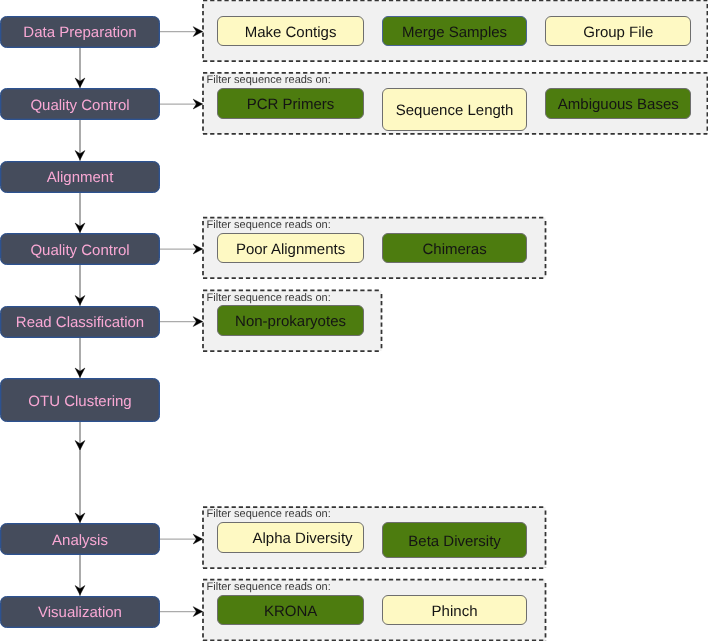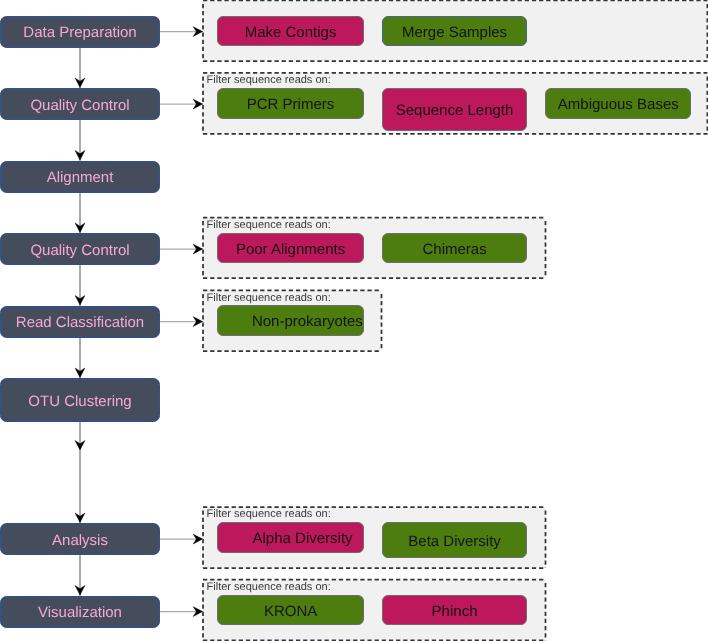--- a/index.html
+++ b/index.html
@@ -7,21 +7,21 @@
        font-family:"Liberation Sans",sans-serif;overflow:hidden;
        -webkit-font-smoothing:antialiased;text-rendering:geometricPrecision;}
   #stage{position:relative;width:708px;height:641px;opacity:0.999;}
   #connectors,#groupsvg{position:absolute;left:0;top:0;width:708px;height:641px;}
   .grp-label{position:absolute;font-size:11px;color:#3A3A3A;line-height:9px;white-space:nowrap;}
   .opt{position:absolute;box-sizing:border-box;display:flex;align-items:center;
        justify-content:center;border-radius:6px;font-size:15px;color:#141414;
        line-height:1;}
   .opt > span{position:relative;top:1px;}
   .stage-box > span{position:relative;top:1px;}
-  .opt.gray{background:#be185d;border:1.2px solid #6e6e6e;}
+  .opt.gray{background:#fef9c3;border:1.2px solid #6e6e6e;}
   .opt.yellow{background:#4d7c0f;border:1.2px solid #6e6e6e;}
   .opt.hl{border-color:#4A6397;}
   .stage-box{position:absolute;box-sizing:border-box;display:flex;align-items:center;
              justify-content:center;background:#454C5C;border:1px solid #2D5290;
              box-shadow:inset 0 0 0 1px rgba(45,82,144,0.35);
              border-radius:6.5px;color:#f9a8d4;font-size:15px;line-height:1;}
 </style>
 </head>
 <body>
 
@@ -95,39 +95,42 @@
     <line x1="160.0" y1="611.55" x2="202.9" y2="611.55" stroke="#ABABAB" stroke-width="1.3"></line>
     <path d="M 202.6 611.55 L 193.2 606.65 L 196.4 611.55 L 193.2 616.4499999999999 Z" fill="#000000" stroke="#000000" stroke-width="0.45" stroke-linejoin="miter"></path>
   </svg>
 
   <div class="opt gray" style="left:217.3px;top:15.8px;width:146.5px;height:30.6px;">
       <span>Make Contigs</span>
     </div>
   <div class="opt yellow hl" style="left:381.8px;top:15.8px;width:145.5px;height:30.6px;">
       <span>Merge Samples</span>
     </div>
+  <div class="opt gray" style="left:545.4px;top:15.8px;width:145.8px;height:30.6px;">
+      <span>Group File</span>
+    </div>
   <div class="grp-label" style="left:206.6px;top:76.3px;">Filter sequence reads on:</div>
   <div class="opt yellow" style="left:217.3px;top:88.1px;width:146.5px;height:30.6px;">
       <span>PCR Primers</span>
     </div>
   <div class="opt gray" style="left:381.8px;top:88.1px;width:145.5px;height:43px;">
       <span>Sequence Length</span>
     </div>
   <div class="opt yellow" style="left:545.4px;top:88.1px;width:145.8px;height:30.6px;">
       <span>Ambiguous Bases</span>
     </div>
   <div class="grp-label" style="left:206.6px;top:220.9px;">Filter sequence reads on:</div>
   <div class="opt gray" style="left:217.3px;top:232.9px;width:146.5px;height:30.6px;">
       <span>Poor Alignments</span>
     </div>
   <div class="opt yellow" style="left:381.8px;top:232.9px;width:145.5px;height:30.6px;">
       <span>Chimeras</span>
     </div>
   <div class="grp-label" style="left:206.6px;top:293.8px;">Filter sequence reads on:</div>
-  <div class="opt yellow" style="left:217.3px;top:305.4px;width:146.5px;height:30.6px;justify-content:flex-end;">
+  <div class="opt yellow" style="left:217.3px;top:305.4px;width:146.5px;height:30.6px;">
       <span>Non-prokaryotes</span>
     </div>
   <div class="grp-label" style="left:206.6px;top:510.4px;">Filter sequence reads on:</div>
   <div class="opt gray" style="left:217.3px;top:522.4px;width:146.5px;height:30.6px;padding-left:24px;">
       <span>Alpha Diversity</span>
     </div>
   <div class="opt yellow" style="left:381.8px;top:522.4px;width:145.5px;height:36px;">
       <span>Beta Diversity</span>
     </div>
   <div class="grp-label" style="left:206.6px;top:583.0px;">Filter sequence reads on:</div>

